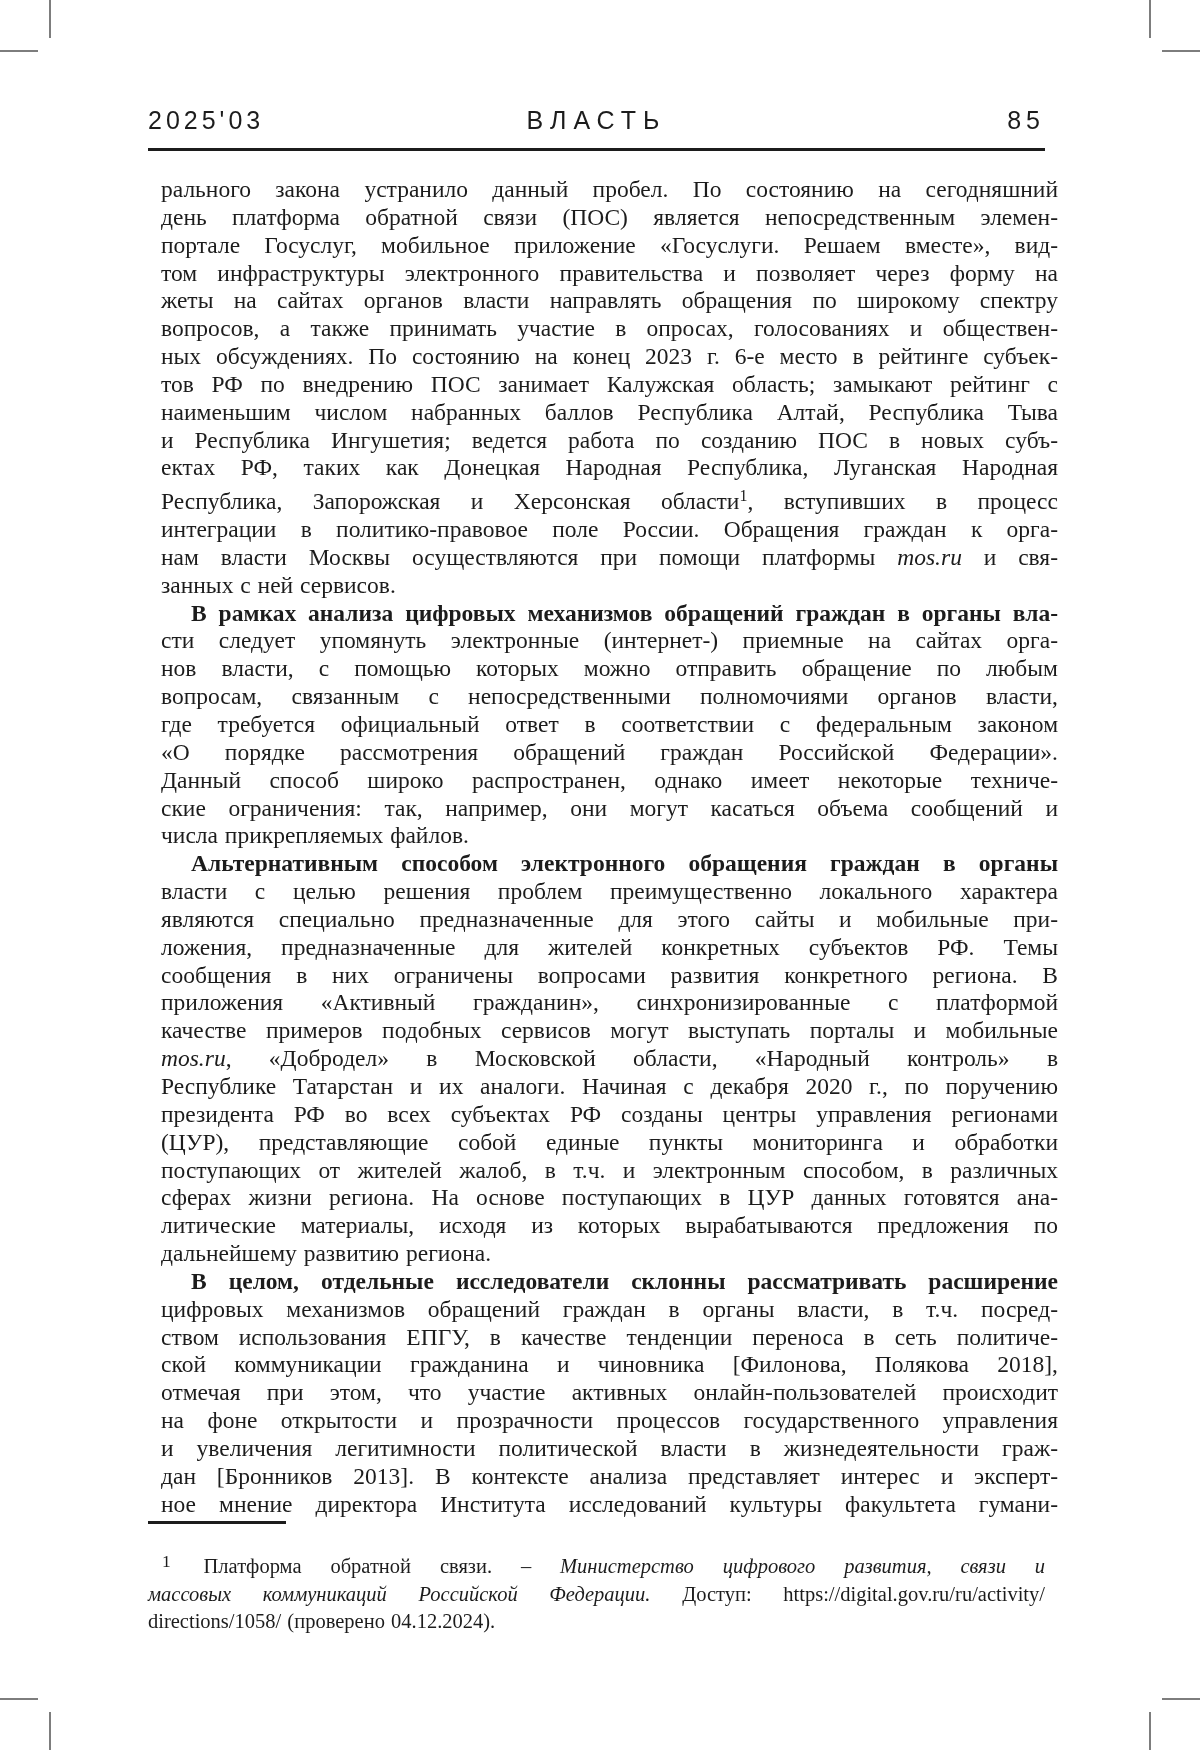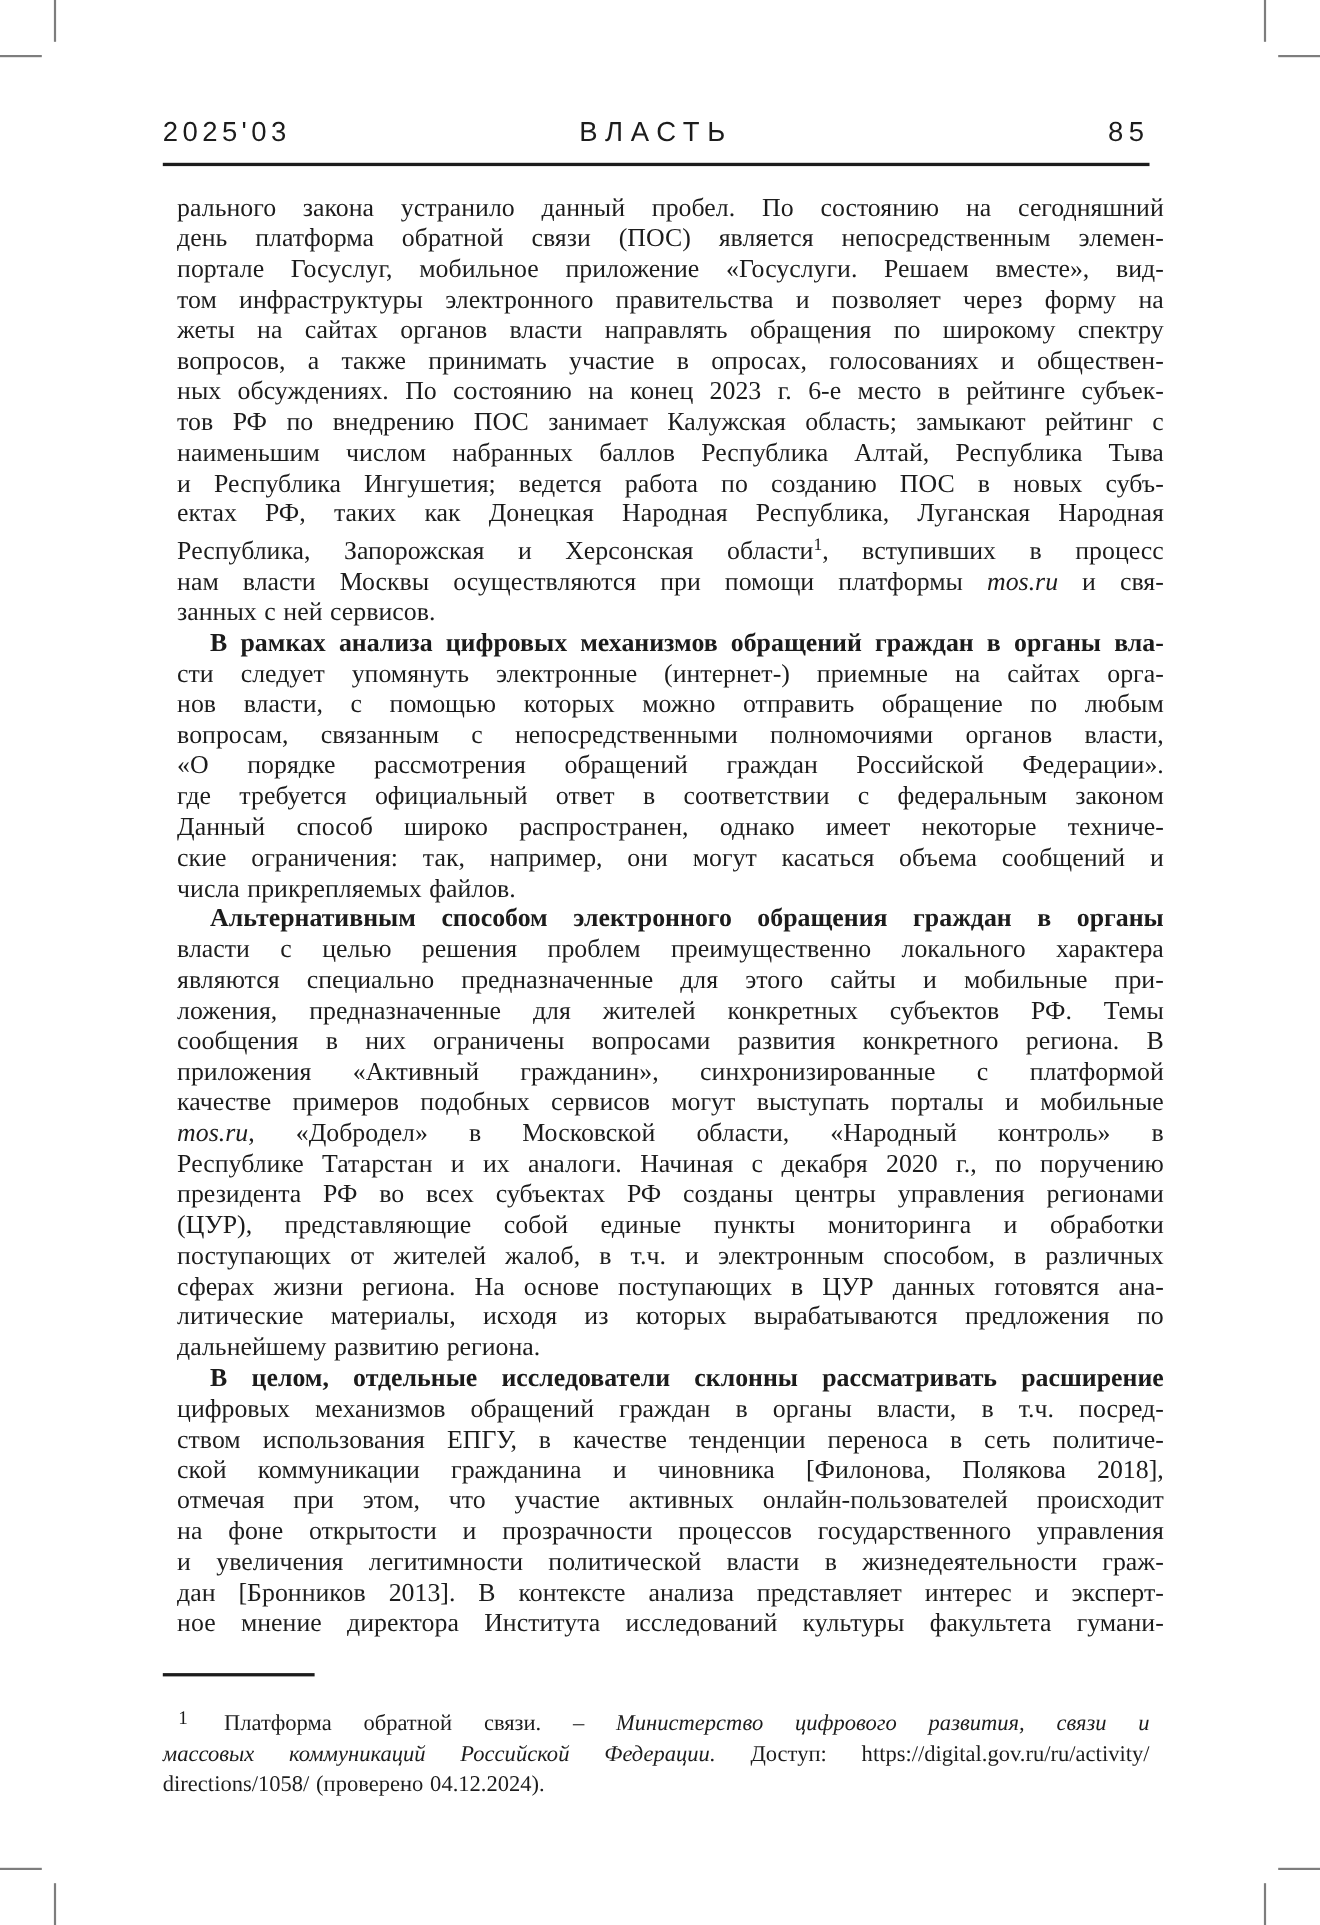--- a/index.html
+++ b/index.html
@@ -66,30 +66,31 @@
         <div class="tline"><span>портале Госуслуг, мобильное приложение «Госуслуги. Решаем вместе», вид-</span></div>
         <div class="tline"><span>том инфраструктуры электронного правительства и позволяет через форму на</span></div>
         <div class="tline"><span>жеты на сайтах органов власти направлять обращения по широкому спектру</span></div>
         <div class="tline"><span>вопросов, а также принимать участие в опросах, голосованиях и обществен-</span></div>
         <div class="tline"><span>ных обсуждениях. По состоянию на конец 2023 г. 6-е место в рейтинге субъек-</span></div>
         <div class="tline"><span>тов РФ по внедрению ПОС занимает Калужская область; замыкают рейтинг с</span></div>
         <div class="tline"><span>наименьшим числом набранных баллов Республика Алтай, Республика Тыва</span></div>
         <div class="tline"><span>и Республика Ингушетия; ведется работа по созданию ПОС в новых субъ-</span></div>
         <div class="tline"><span>ектах РФ, таких как Донецкая Народная Республика, Луганская Народная</span></div>
         <div class="tline"><span>Республика, Запорожская и Херсонская области</span><span class="sup">1</span><span>, вступивших в процесс</span></div>
+        <div class="tline"><span>интеграции в политико-правовое поле России. Обращения граждан к орга-</span></div>
         <div class="tline"><span>нам власти Москвы осуществляются при помощи платформы </span><span class="it">mos.ru</span><span> и свя-</span></div>
         <div class="tline  lend"><span>занных с ней сервисов.</span></div>
       </div>
       <div>
         <div class="tline first-indent"><span>В рамках анализа цифровых механизмов обращений граждан в органы вла-</span></div>
         <div class="tline"><span>сти следует упомянуть электронные (интернет-) приемные на сайтах орга-</span></div>
         <div class="tline"><span>нов власти, с помощью которых можно отправить обращение по любым</span></div>
         <div class="tline"><span>вопросам, связанным с непосредственными полномочиями органов власти,</span></div>
+        <div class="tline"><span>где требуется официальный ответ в соответствии с федеральным законом</span></div>
         <div class="tline"><span>«О порядке рассмотрения обращений граждан Российской Федерации».</span></div>
-        <div class="tline"><span>где требуется официальный ответ в соответствии с федеральным законом</span></div>
         <div class="tline"><span>Данный способ широко распространен, однако имеет некоторые техниче-</span></div>
         <div class="tline"><span>ские ограничения: так, например, они могут касаться объема сообщений и</span></div>
         <div class="tline  lend"><span>числа прикрепляемых файлов.</span></div>
       </div>
       <div>
         <div class="tline first-indent"><span>Альтернативным способом электронного обращения граждан в органы</span></div>
         <div class="tline"><span>власти с целью решения проблем преимущественно локального характера</span></div>
         <div class="tline"><span>являются специально предназначенные для этого сайты и мобильные при-</span></div>
         <div class="tline"><span>ложения, предназначенные для жителей конкретных субъектов РФ. Темы</span></div>
         <div class="tline"><span>сообщения в них ограничены вопросами развития конкретного региона. В</span></div>

